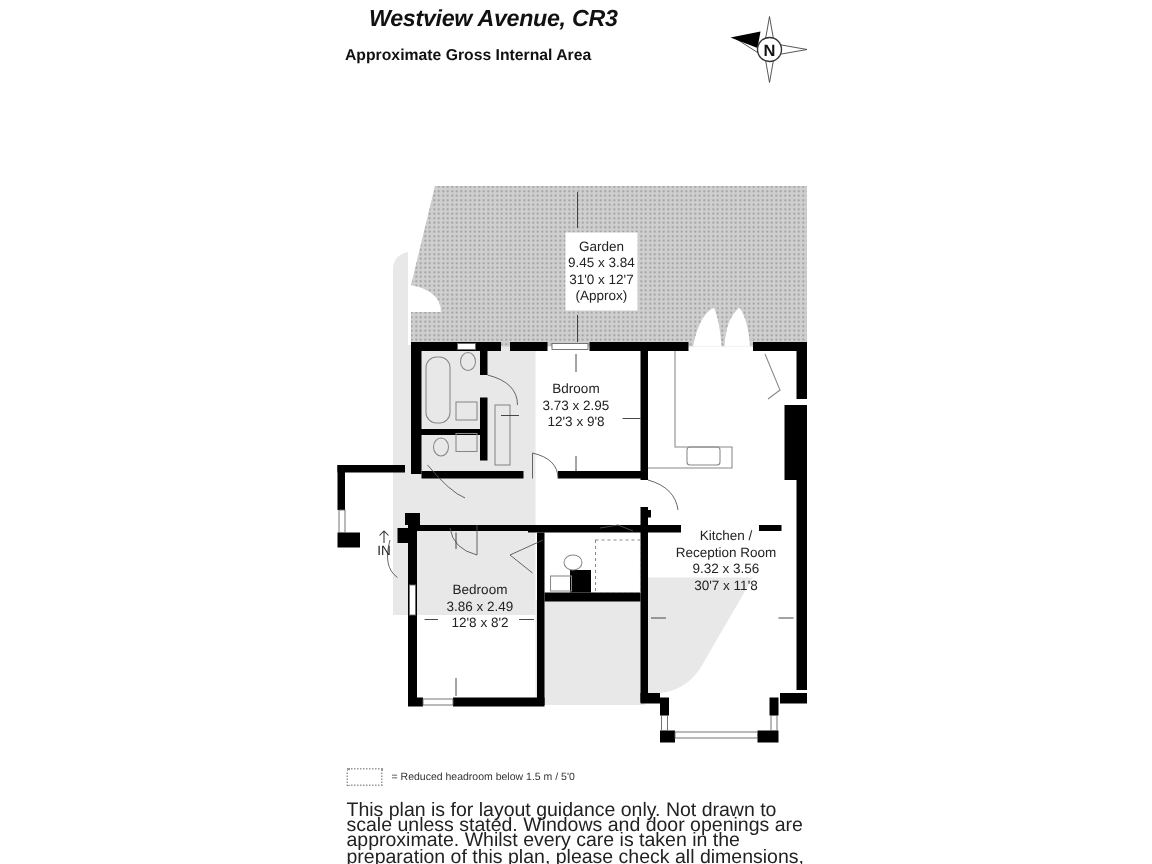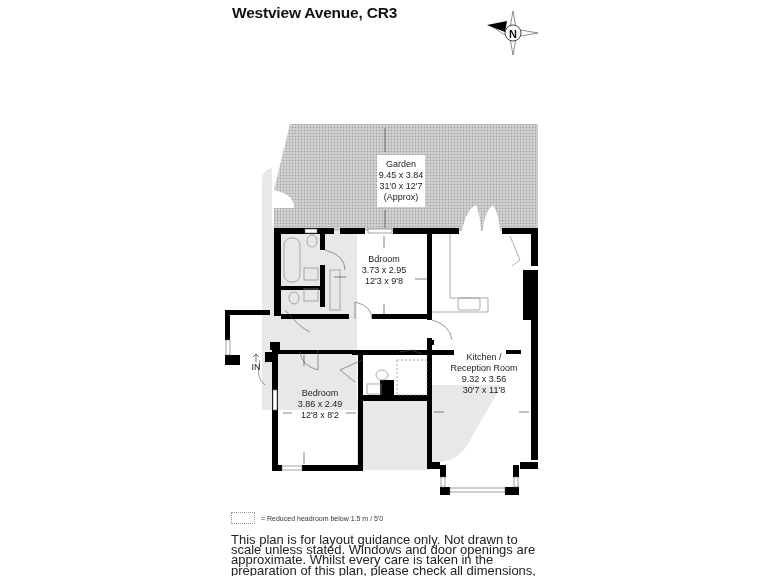--- a/index.html
+++ b/index.html
@@ -1,30 +1,31 @@
 <!DOCTYPE html>
 <html><head>
 <meta charset="utf-8">
 <style>
   html, body { margin: 0; padding: 0; background: #ffffff; }
   body { width: 768px; height: 576px; position: relative; overflow: hidden; font-family: "Liberation Sans", sans-serif; color: #111; }
-  .title { position: absolute; left: 232px; top: 4px; font-size: 15.5px; font-weight: bold; letter-spacing: -0.2px; }
+  .title { position: absolute; left: 246px; top: 4px; font-size: 15.5px; font-weight: bold; letter-spacing: -0.2px; font-style: italic; }
   .subtitle { position: absolute; left: 230px; top: 31px; font-size: 10.5px; font-weight: bold; line-height: 12.5px; }
   .compass { position: absolute; left: 483px; top: 8px; width: 60px; height: 50px; }
   .plan { position: absolute; left: 0; top: 0; width: 768px; height: 576px; }
   .room-label { font-family: "Liberation Sans", sans-serif; font-size: 9px; fill: #222; text-anchor: middle; }
   .legend { position: absolute; left: 231px; top: 512px; display: flex; align-items: center; font-size: 7px; color: #333; }
   .legend-swatch { width: 22px; height: 10px; border: 1px dotted #999; margin-right: 6px; background: #fff; }
   .disclaimer { position: absolute; left: 231px; top: 535px; width: 310px; font-size: 13px; line-height: 10.2px; color: #222; }
 </style>
 </head>
 <body>
 
 <div class="title">Westview Avenue, CR3</div>
 <div class="subtitle">
+  <div>Approximate Gross Internal Area</div>
 </div>
 
 <svg class="compass" viewBox="0 0 60 50">
   <g stroke="#444" stroke-width="0.6" fill="#fff">
     <polygon points="30,3 33,20 30,25 27,20"></polygon>
     <polygon points="30,47 33,30 30,25 27,30"></polygon>
     <polygon points="55,25 38,22 30,25 38,28"></polygon>
     <polygon points="8,18 22,23 25,25 22,27"></polygon>
   </g>
   <polygon points="4,17 24,13 22,24" fill="#000"></polygon>

